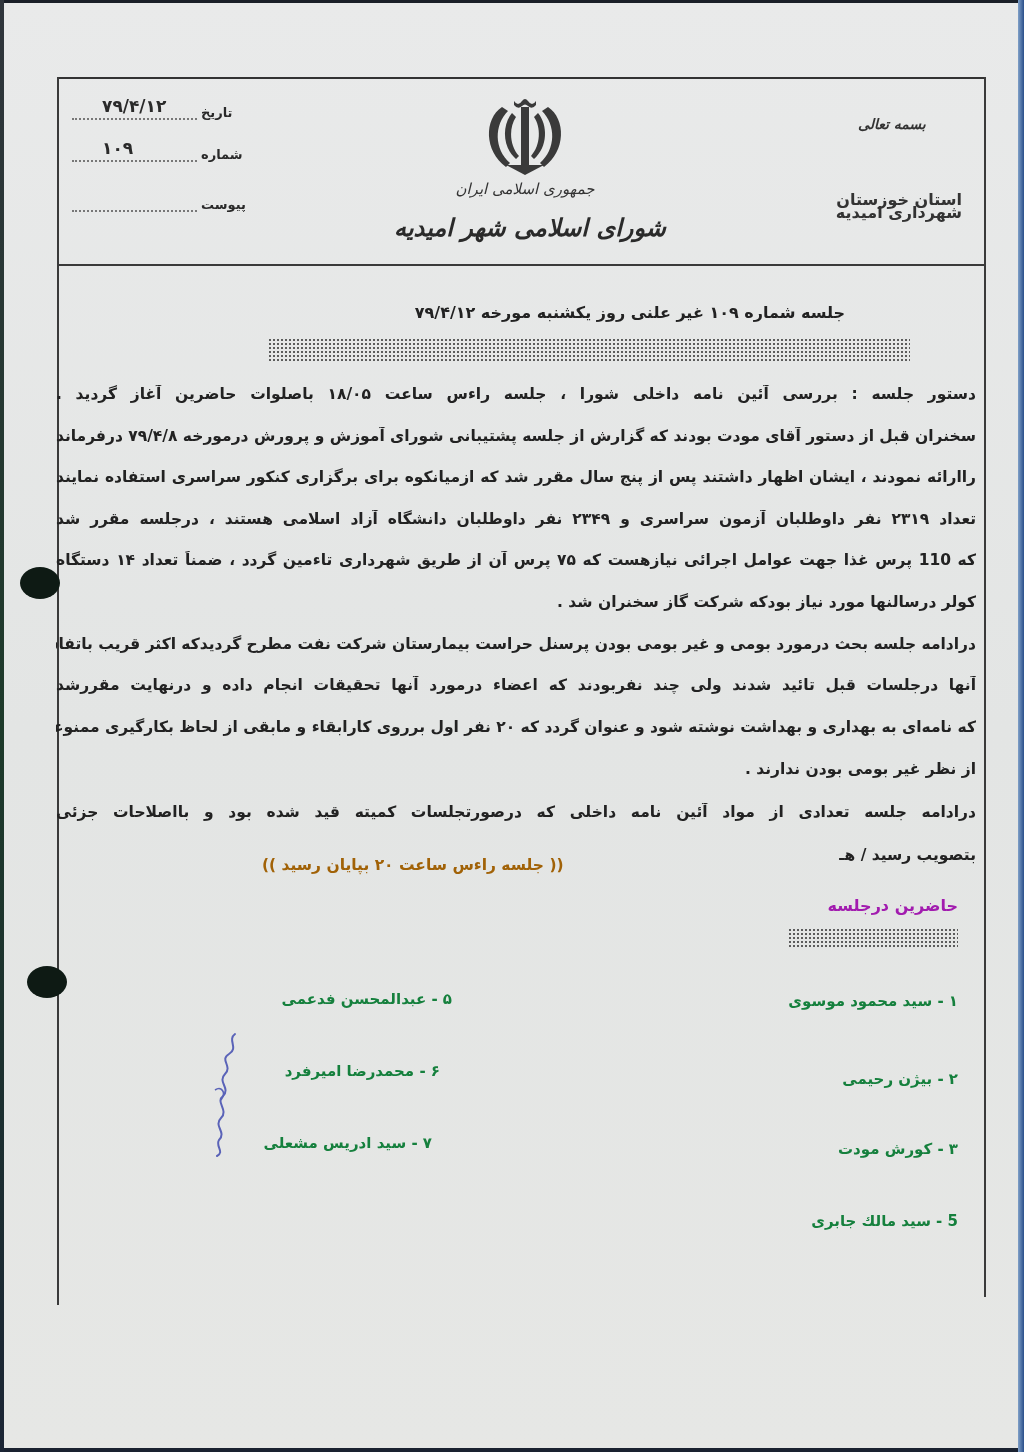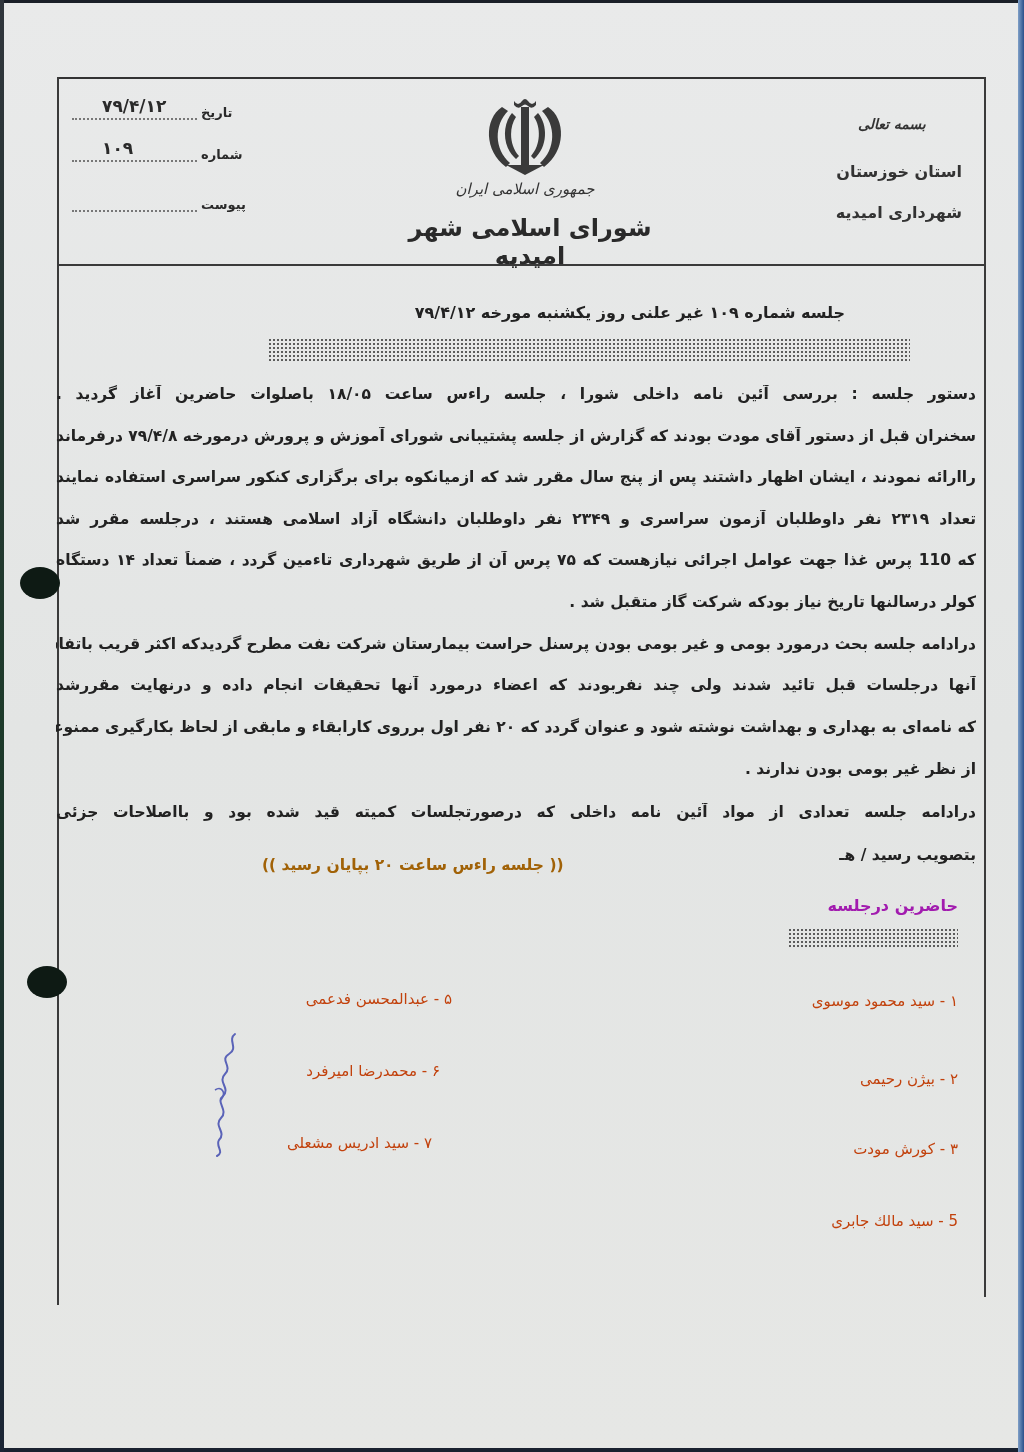--- a/index.html
+++ b/index.html
@@ -31,48 +31,48 @@
   .meta-row { position: absolute; display: flex; align-items: flex-end; direction: rtl; }
   .meta-label { font-size: 13px; font-weight: bold; color: #2a2a2a; margin-left: 4px; }
   .meta-line { position: relative; width: 125px; border-bottom: 2px dotted #777; height: 22px; }
   .meta-value { position: absolute; left: 30px; bottom: 2px; font-size: 17px; font-weight: bold; letter-spacing: 3px; color: #2a2a2a; direction: ltr; }
   .meta-date { left: 72px; top: 96px; }
   .meta-number { left: 72px; top: 138px; }
   .meta-attach { left: 72px; top: 188px; }
 
   
   .bismillah { position: absolute; left: 858px; top: 116px; font-family: "DejaVu Serif", serif; font-size: 14px; font-weight: bold; font-style: italic; color: #333; direction: rtl; }
-  .province { position: absolute; left: 826px; top: 162px; width: 136px; text-align: right; font-size: 16px; font-weight: bold; color: #333; direction: rtl; }
+  .province { position: absolute; left: 826px; top: 190px; width: 136px; text-align: right; font-size: 16px; font-weight: bold; color: #333; direction: rtl; }
   .county { position: absolute; left: 826px; top: 203px; width: 136px; text-align: right; font-size: 16px; font-weight: bold; color: #333; direction: rtl; }
 
   
   .emblem { position: absolute; left: 480px; top: 95px; width: 90px; height: 85px; }
   .republic { position: absolute; left: 430px; top: 180px; width: 190px; text-align: center; font-family: "DejaVu Serif", serif; font-style: italic; font-size: 15px; color: #333; direction: rtl; }
-  .council-title { position: absolute; left: 370px; top: 214px; width: 320px; text-align: center; font-size: 24px; font-weight: bold; color: #2a2a2a; direction: rtl; }
+  .council-title { position: absolute; left: 370px; top: 214px; width: 320px; text-align: center; font-size: 24px; font-weight: bold; color: #2a2a2a; direction: rtl; font-style: italic; }
 
   
   .session-title { position: absolute; left: 375px; top: 303px; width: 470px; text-align: right; font-size: 16px; font-weight: bold; color: #222; direction: rtl; }
   .dotted-band { position: absolute; height: 24px;
     background-image: radial-gradient(#444 0.8px, transparent 1.1px);
     background-size: 4px 4px; opacity: 0.85; }
   .band-1 { left: 268px; top: 338px; width: 642px; }
   .band-2 { left: 788px; top: 928px; width: 170px; height: 20px; }
 
   
   .body-line { position: absolute; right: 48px; width: 920px; text-align: justify; text-align-last: justify; font-size: 15.5px; font-weight: bold; color: #222; direction: rtl; white-space: nowrap; overflow: hidden; }
   .body-line.short { text-align-last: right; }
   .l1 { top: 385px; } .l2 { top: 427px; } .l3 { top: 468px; } .l4 { top: 510px; }
   .l5 { top: 551px; } .l6 { top: 593px; } .l7 { top: 635px; } .l8 { top: 676px; }
   .l9 { top: 718px; } .l10 { top: 760px; } .l11 { top: 803px; }
   .l12 { top: 846px; right: 48px; width: auto; }
   .closing { position: absolute; left: 262px; top: 856px; font-size: 15.5px; font-weight: bold; color: #a16207; direction: rtl; }
 
   .attendees-heading { position: absolute; left: 788px; top: 896px; width: 170px; text-align: right; font-size: 16px; font-weight: bold; color: #a21caf; direction: rtl; }
 
-  .attendee { position: absolute; font-size: 15px; font-weight: normal; color: #c2410c; direction: rtl; text-align: center; white-space: nowrap; }
+  .attendee { position: absolute; font-size: 15px; font-weight: bold; color: #15803d; direction: rtl; text-align: center; white-space: nowrap; }
   .att-1 { right: 66px; top: 992px; }
   .att-2 { right: 66px; top: 1070px; }
   .att-3 { right: 66px; top: 1140px; }
   .att-4 { right: 66px; top: 1212px; }
   .att-5 { right: 572px; top: 990px; }
   .att-6 { right: 584px; top: 1062px; }
   .att-7 { right: 592px; top: 1134px; }
 
   .signature { position: absolute; left: 205px; top: 1030px; width: 40px; height: 130px; }
 </style>
@@ -131,21 +131,21 @@
 <div class="council-title">شورای اسلامی شهر امیدیه</div>
 
 <div class="session-title">جلسه شماره ۱۰۹ غیر علنی روز یکشنبه مورخه ۷۹/۴/۱۲</div>
 <div class="dotted-band band-1"></div>
 
 <div class="body-line l1">دستور جلسه : بررسی آئین نامه داخلی شورا ، جلسه راءس ساعت ۱۸/۰۵ باصلوات حاضرین آغاز گردید .</div>
 <div class="body-line l2">سخنران قبل از دستور آقای مودت بودند که گزارش از جلسه پشتیبانی شورای آموزش و پرورش درمورخه ۷۹/۴/۸ درفرمانداری</div>
 <div class="body-line l3">راارائه نمودند ، ایشان اظهار داشتند پس از پنج سال مقرر شد که ازمیانکوه برای برگزاری کنکور سراسری استفاده نمایند</div>
 <div class="body-line l4">تعداد ۲۳۱۹ نفر داوطلبان آزمون سراسری و ۲۳۴۹ نفر داوطلبان دانشگاه آزاد اسلامی هستند ، درجلسه مقرر شد</div>
 <div class="body-line l5">که 110 پرس غذا جهت عوامل اجرائی نیازهست که ۷۵ پرس آن از طریق شهرداری تاءمین گردد ، ضمناً تعداد ۱۴ دستگاه</div>
-<div class="body-line l6 short">کولر درسالنها تاریخ نیاز بودکه شرکت گاز متقبل شد .</div>
+<div class="body-line l6 short">کولر درسالنها مورد نیاز بودکه شرکت گاز سخنران شد .</div>
 <div class="body-line l7">درادامه جلسه بحث درمورد بومی و غیر بومی بودن پرسنل حراست بیمارستان شرکت نفت مطرح گردیدکه اکثر قریب باتفاق</div>
 <div class="body-line l8">آنها درجلسات قبل تائید شدند ولی چند نفربودند که اعضاء درمورد آنها تحقیقات انجام داده و درنهایت مقررشد</div>
 <div class="body-line l9">که نامه‌ای به بهداری و بهداشت نوشته شود و عنوان گردد که ۲۰ نفر اول برروی کارابقاء و مابقی از لحاظ بکارگیری ممنوعیتی</div>
 <div class="body-line l10 short">از نظر غیر بومی بودن ندارند .</div>
 <div class="body-line l11">درادامه جلسه تعدادی از مواد آئین نامه داخلی که درصورتجلسات کمیته قید شده بود و بااصلاحات جزئی</div>
 <div class="body-line l12 short">بتصویب رسید / هـ</div>
 <div class="closing">(( جلسه راءس ساعت ۲۰ بپایان رسید ))</div>
 
 <div class="attendees-heading">حاضرین درجلسه</div>
 <div class="dotted-band band-2"></div>

